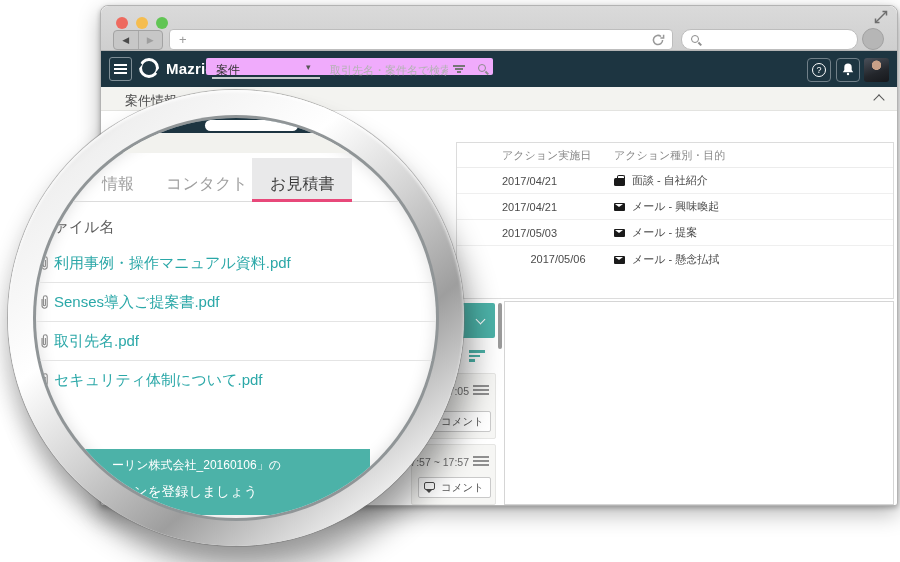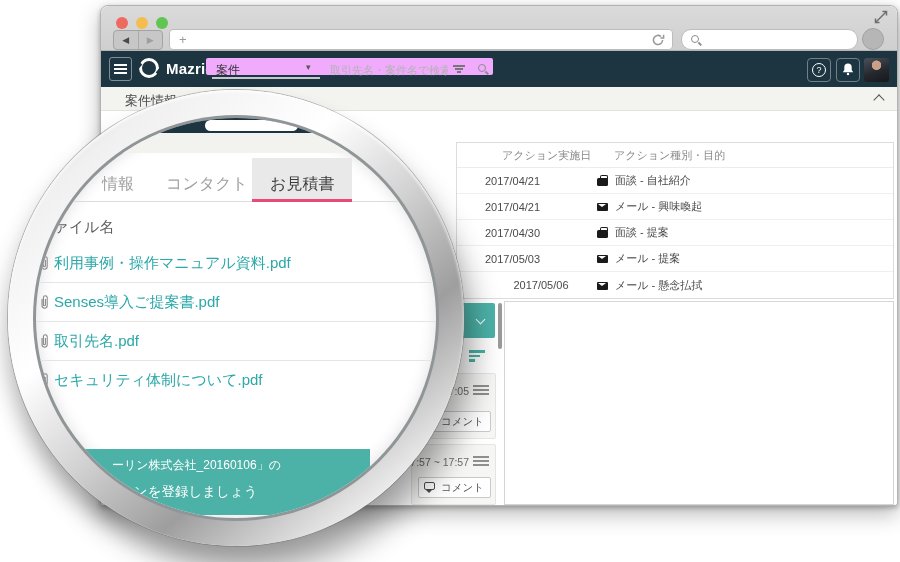--- a/index.html
+++ b/index.html
@@ -84,21 +84,21 @@
     border-left:1.5px solid #555; border-top:1.5px solid #555; transform:rotate(45deg); cursor:pointer; }
 
   
   .actions-card { position:absolute; left:355px; top:136px; width:438px; height:157px;
     background:#fff; border:1px solid #dcdcdc; }
   .acthead { display:flex; height:25px; align-items:center; border-bottom:1px solid #ececec; }
   .acthead span { font-size:11px; color:#8a8a8a; }
   .acthead span:first-child { margin-left:45px; width:112px; }
   .actrow { display:flex; height:26px; align-items:center; border-bottom:1px solid #efefef; cursor:pointer; }
   .actrow:last-child { border-bottom:none;text-align:center; }
-  .actrow .d { margin-left:28px; width:112px; font-size:11px; color:#4a4a4a; }
+  .actrow .d { margin-left:45px; width:112px; font-size:11px; color:#4a4a4a; }
   .act-icon { position:relative; width:11px; margin-right:7px; }
   .act-icon.briefcase { height:8px; background:#1a1a1a; border-radius:1.5px; margin-top:3px; }
   .act-icon.briefcase::before { content:""; position:absolute; top:-3px; left:2.5px; width:6px; height:3px;
     border:1.5px solid #1a1a1a; border-bottom:none; border-radius:2px 2px 0 0; }
   .act-icon.envelope { height:8px; background:#1a1a1a; border-radius:1px; margin-top:1px; }
   .act-icon.envelope::before { content:""; position:absolute; left:1px; top:1px; width:0; height:0;
     border-left:4.5px solid transparent; border-right:4.5px solid transparent; border-top:3.5px solid #fff; }
   .actrow .t { font-size:11px; color:#4a4a4a; }
 
   
@@ -240,25 +240,20 @@
         <span class="d">2017/04/21</span>
         <span class="act-icon briefcase"></span>
         <span class="t">面談 - 自社紹介</span>
       </div>
       <div class="actrow">
         <span class="d">2017/04/21</span>
         <span class="act-icon envelope"></span>
         <span class="t">メール - 興味喚起</span>
       </div>
       <div class="actrow">
-        <span class="d">2017/04/30</span>
-        <span class="act-icon briefcase"></span>
-        <span class="t">面談 - 提案</span>
-      </div>
-      <div class="actrow">
         <span class="d">2017/05/03</span>
         <span class="act-icon envelope"></span>
         <span class="t">メール - 提案</span>
       </div>
       <div class="actrow">
         <span class="d">2017/05/06</span>
         <span class="act-icon envelope"></span>
         <span class="t">メール - 懸念払拭</span>
       </div>
     </div>

